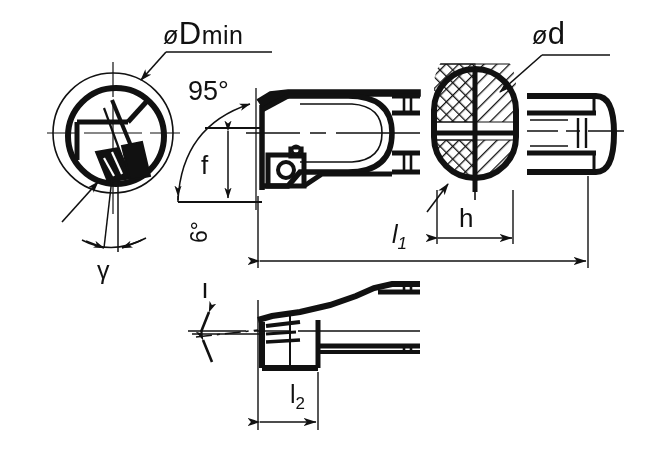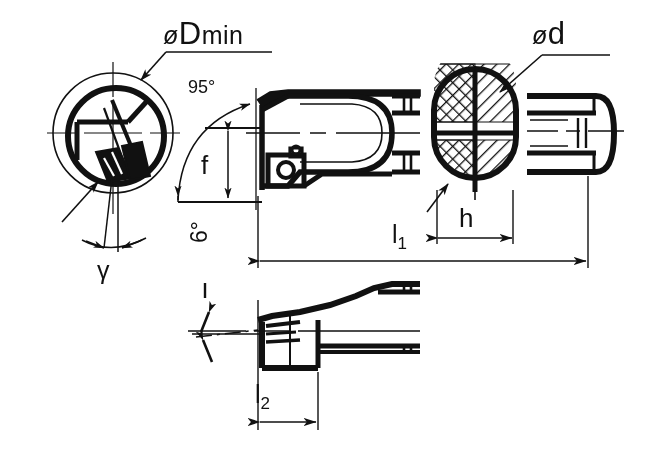--- a/index.html
+++ b/index.html
@@ -35,28 +35,28 @@
   }
   .lbl-dmin   { left: 163px; top: 18px;  font-size: 30px; letter-spacing: 0.5px; }
   .lbl-dmin .phi { font-size: 25px; font-style: italic; }
   .lbl-dmin .dd  { font-size: 31px; }
   .lbl-dmin .mn  { font-size: 25px; }
 
   .lbl-d      { left: 532px; top: 18px;  font-size: 30px; letter-spacing: 0.5px; }
   .lbl-d .phi { font-size: 25px; font-style: italic; }
   .lbl-d .dd  { font-size: 31px; }
 
-  .lbl-95     { left: 188px; top: 78px;  font-size: 18px; }
+  .lbl-95     { left: 188px; top: 78px;  font-size: 27px; }
   .lbl-f      { left: 201px; top: 152px; font-size: 26px; }
   .lbl-gamma  { left: 97px;  top: 258px; font-size: 25px; }
   .lbl-6deg   { left: 188px; top: 243px; font-size: 23px;
                 transform: rotate(-90deg); transform-origin: left top; }
-  .lbl-l1     { left: 392px; top: 222px; font-size: 25px; }
+  .lbl-l1     { left: 392px; top: 222px; font-size: 25px; font-style: italic; }
   .lbl-l1 sub { font-size: 17px; }
-  .lbl-l2     { left: 255px; top: 382px; font-size: 25px; }
+  .lbl-l2     { left: 290px; top: 382px; font-size: 25px; }
   .lbl-l2 sub { font-size: 17px; }
   .lbl-h      { left: 459px; top: 205px; font-size: 26px; }
 </style>
 </head>
 <body>
 
 <div id="drawing-root">
 
   <svg class="dwg" viewBox="0 0 670 460">
     <defs>

